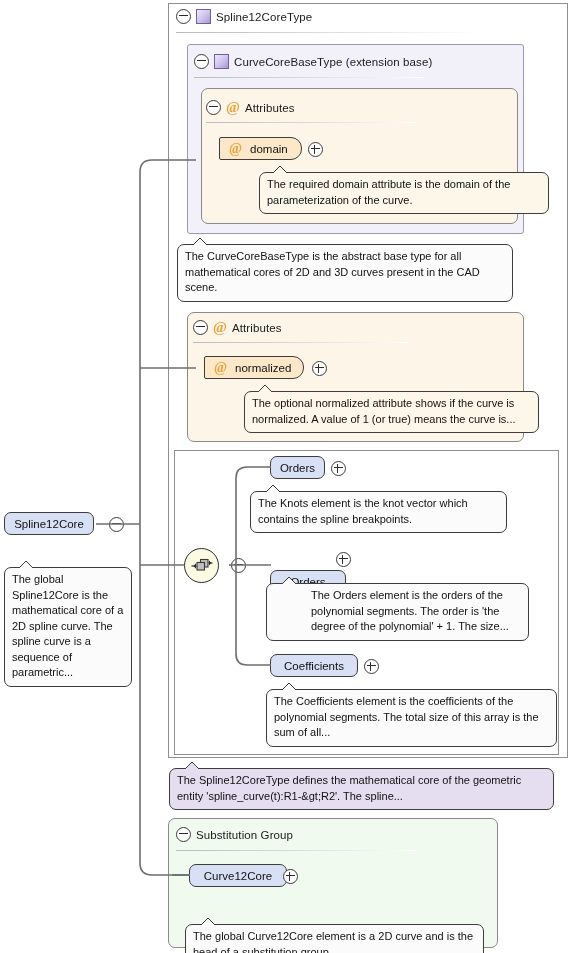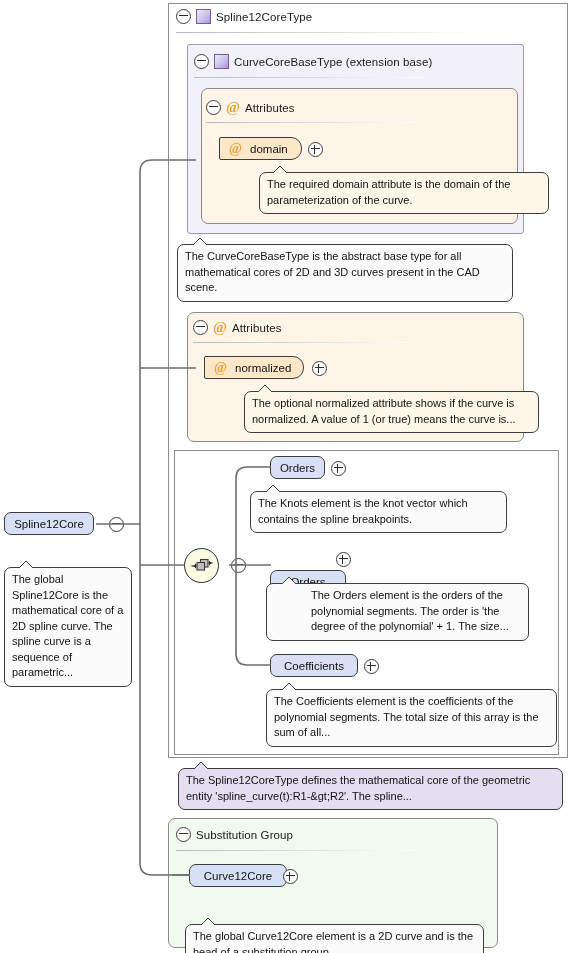--- a/index.html
+++ b/index.html
@@ -177,21 +177,21 @@
     position: absolute;
     box-sizing: border-box;
     border: 1px solid #3d3d3d;
     border-radius: 7px;
     background: #fbfbfb;
     padding: 4px 7px 5px 7px;
     font-size: 11px;
     line-height: 15.5px;
     color: #111;
   }
-  .note.violet { background: #e4def0; margin-left: 9px; }
+  .note.violet { background: #e4def0; }
   .note.cream  { background: #fdf7ea; margin-left: 44px; }
   .note .notch {
     position: absolute;
     top: -7px;
     width: 16px; height: 8px;
     overflow: hidden;
   }
   .note .notch svg { position: absolute; left: 0; top: 0; }
 </style>
 </head>

